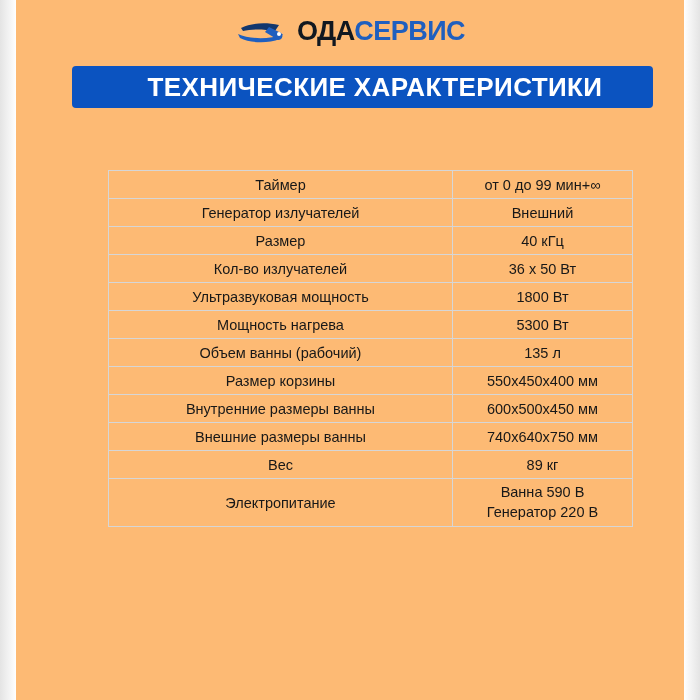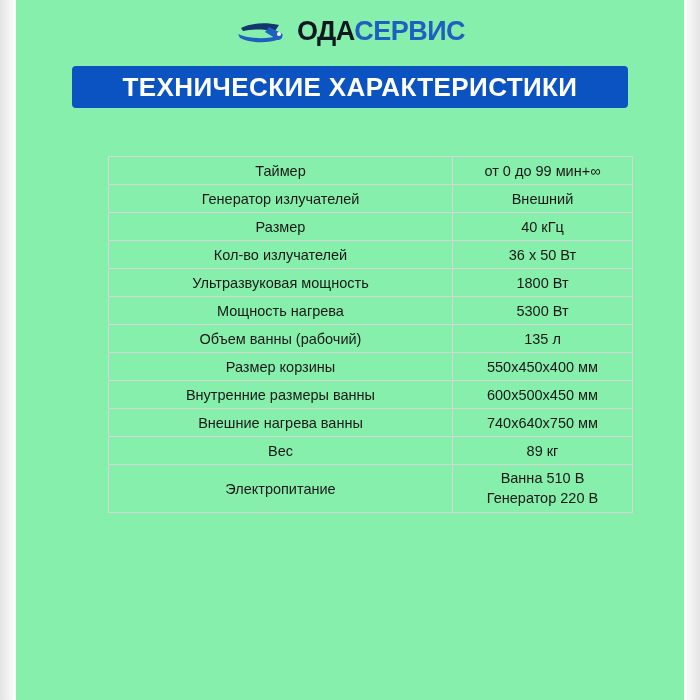--- a/index.html
+++ b/index.html
@@ -11,21 +11,21 @@
     height: 700px;
     background: #ffffff;
     font-family: "Liberation Sans", sans-serif;
     color: #1a1a1a;
     overflow: hidden;
   }
   .page {
     position: relative;
     width: 700px;
     height: 700px;
-    background: #86efac;
+    background: #fdba74;
     box-sizing: border-box;
   }
   
   .page::before {
     content: "";
     position: absolute;
     left: 0; top: 0; bottom: 0;
     width: 16px;
     background: linear-gradient(to right, #e4e4e4, #ffffff);
     pointer-events: none;
@@ -70,34 +70,35 @@
     position: absolute;
     left: 72px;
     top: 66px;
     width: 556px;
     height: 42px;
     background: #0b53c0;
     border-radius: 4px;
     display: flex;
     align-items: center;
     justify-content: center;
+    padding-left: 25px;
   }
   .banner-text {
     color: #ffffff;
     font-size: 26px;
     font-weight: bold;
     letter-spacing: 0.4px;
     white-space: nowrap;
   }
 
   
   .spec-table-wrap {
     position: absolute;
     left: 88px;
-    top: 156px;
+    top: 170px;
     width: 524px;
     padding-left: 20px;
   }
   table.spec {
     border-collapse: collapse;
     width: 100%;
     table-layout: fixed;
   }
   table.spec td {
     border: 1px solid #d6d6d6;
@@ -170,31 +171,31 @@
         </tr>
         <tr>
           <td class="param">Размер корзины</td>
           <td class="value">550х450х400 мм</td>
         </tr>
         <tr>
           <td class="param">Внутренние размеры ванны</td>
           <td class="value">600х500х450 мм</td>
         </tr>
         <tr>
-          <td class="param">Внешние нагрева ванны</td>
+          <td class="param">Внешние размеры ванны</td>
           <td class="value">740х640х750 мм</td>
         </tr>
         <tr>
           <td class="param">Вес</td>
           <td class="value">89 кг</td>
         </tr>
         <tr class="tall">
           <td class="param">Электропитание</td>
           <td class="value">
-            <span class="line">Ванна 510 В</span>
+            <span class="line">Ванна 590 В</span>
             <span class="line">Генератор 220 В</span>
           </td>
         </tr>
       </tbody>
     </table>
   </div>
 
 </div>
 
 </body></html>

